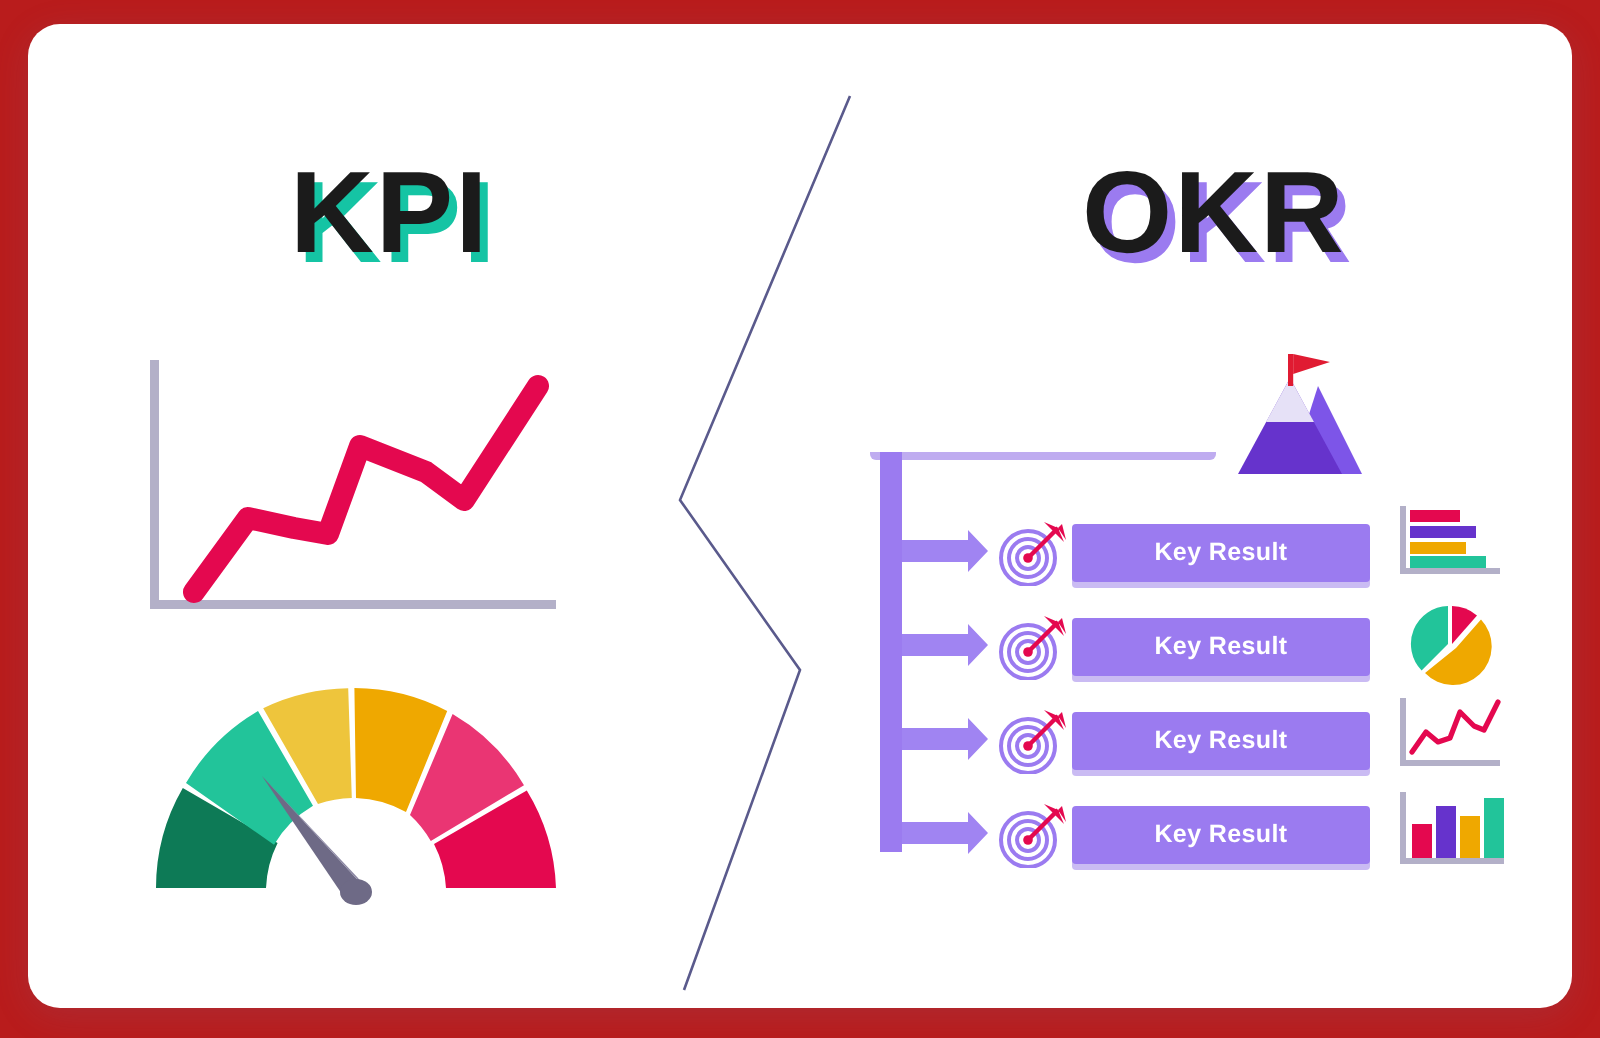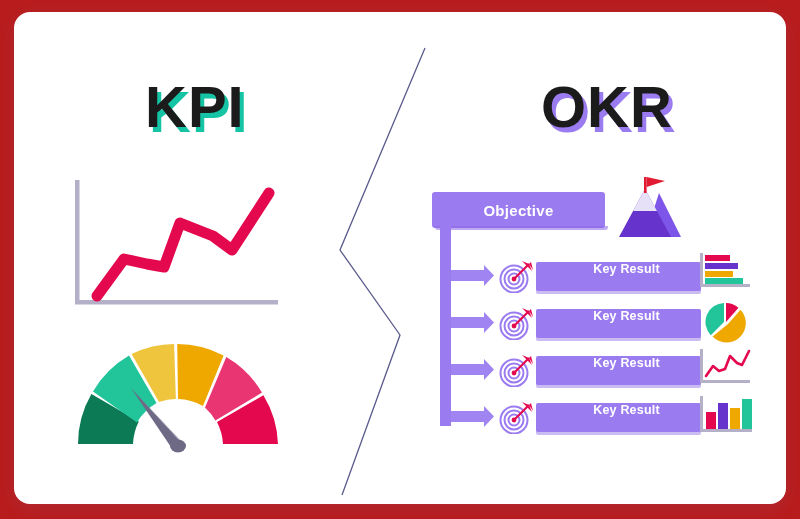--- a/index.html
+++ b/index.html
@@ -103,25 +103,24 @@
     height: 36px;
     display: flex;
     align-items: center;
   }
   .kr-box {
     width: 149px;
     height: 29px;
     background: #9b7bf0;
     border-radius: 2px;
     display: flex;
-    align-items: flex-start;
+    align-items: center;
     justify-content: center;
     margin-left: 38px;
     box-shadow: 0 3px 0 rgba(138,104,228,0.45);
-    padding-left: 16px;
   }
   .kr-box .label {
     color: #ffffff;
     font-size: 12.5px;
     font-weight: bold;
     letter-spacing: 0.2px;
   }
   .kr-target { position: absolute; left: 0; top: 2px; }
 
   .mountain { position: absolute; left: 601px; top: 163px; }
@@ -170,23 +169,20 @@
         <path d="M 167.3,23.0 A 100,100 0 0 1 203.0,58.6 L 156.4,86.5 A 55,55 0 0 0 146.0,73.5 Z" fill="#ea3573"></path>
         <path d="M 204.4,61.2 A 100,100 0 0 1 219.0,110.0 L 164.0,110.0 A 55,55 0 0 0 158.0,88.0 Z" fill="#e4084f"></path>
       </g>
       <g>
         <path d="M 72.0,54.0 L 124.0,110.5 L 114.0,116.0 Z" fill="#6e6a86"></path>
         <path d="M 72.0,54.0 L 124.0,110.5 L 120.0,105.0 Z" fill="#8b87a3"></path>
         <ellipse cx="119" cy="112" rx="8" ry="6.5" fill="#6e6a86"></ellipse>
       </g>
     </svg>
 
-    <div class="objective-box">
-      <span class="label">Objective</span>
-    </div>
     <div class="objective-shadow"></div>
 
     <svg class="mountain" width="74" height="62" viewBox="0 0 74 62">
       <polygon points="44,18 66,62 30,62" fill="#7d55e8"></polygon>
       <polygon points="30,14 56,62 4,62" fill="#6633cc"></polygon>
       <polygon points="30,14 42,36 18,36" fill="#e6e1f7"></polygon>
       <rect x="29" y="2" width="2.6" height="16" fill="#e01b32"></rect>
       <polygon points="31.6,2 50,6 31.6,12" fill="#e01b32"></polygon>
     </svg>
 

